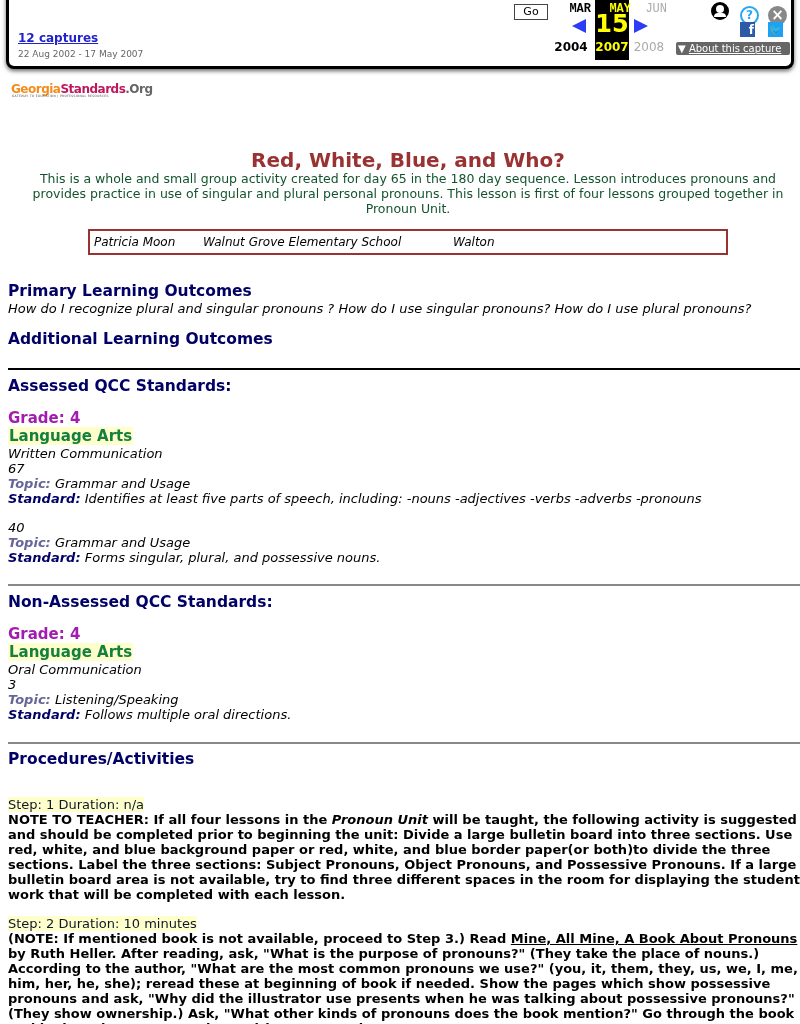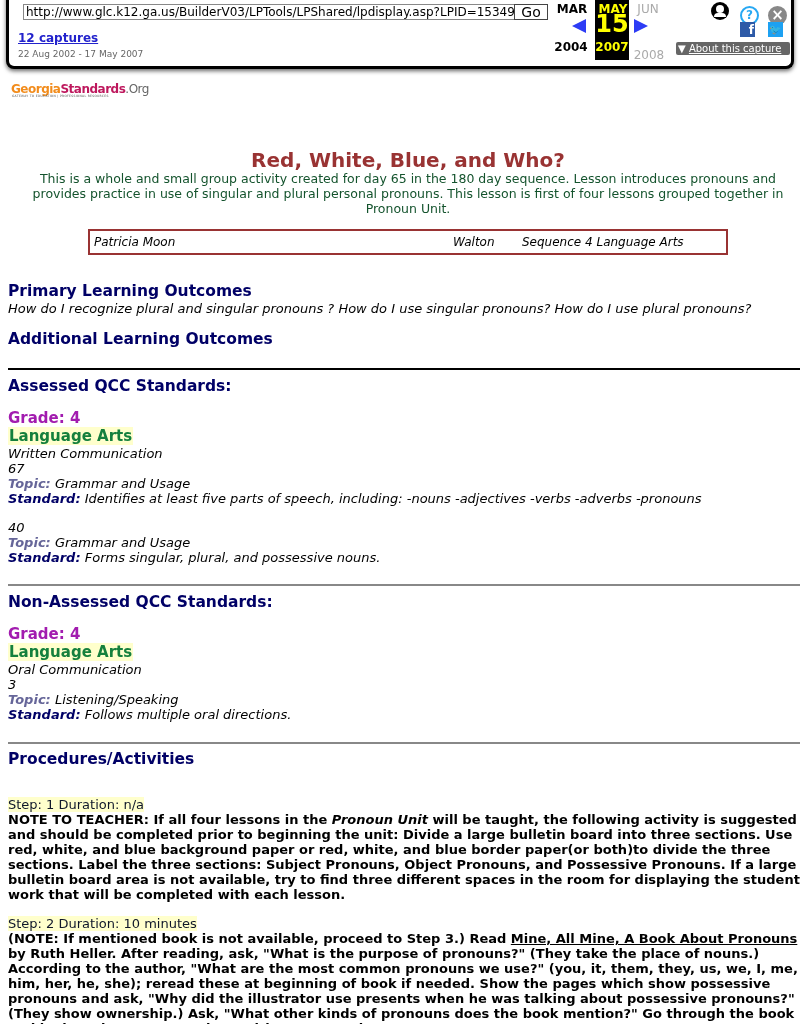--- a/index.html
+++ b/index.html
@@ -1,50 +1,50 @@
 <!DOCTYPE html>
 <html><head>
 <meta charset="utf-8">
 <style>
   html, body { margin:0; padding:0; }
   body { width:800px; height:1024px; overflow:hidden; background:#fff; font-family:"DejaVu Sans", sans-serif; position:relative; }
 
   
   .wb { position:absolute; left:6px; top:-6px; width:782px; height:72px; background:#fff; border:3px solid #000; border-top:none; border-radius:0 0 8px 8px; box-shadow:0 2px 4px rgba(0,0,0,0.6); }
   .wb-url { position:absolute; left:14px; top:10px; width:486px; height:14px; border:1px solid #888; font-size:12px; line-height:14px; padding:0 2px; overflow:hidden; white-space:nowrap; color:#000; font-family:"DejaVu Sans", sans-serif; }
-  .wb-go { position:absolute; left:505px; top:10px; width:32px; height:14px; border:1px solid #444; font-size:14px; line-height:14px; text-align:center; background:#fff; }
+  .wb-go { position:absolute; left:505px; top:10px; width:32px; height:14px; border:1px solid #444; font-size:11px; line-height:14px; text-align:center; background:#fff; }
   .wb-captures { position:absolute; left:9px; top:37px; font-size:12px; font-weight:bold; color:#2222cc; text-decoration:underline; }
   .wb-range { position:absolute; left:9px; top:55px; font-size:9px; color:#666; }
-  .wb-month { position:absolute; top:8px; font-size:12px; font-weight:bold; text-align:center; width:38px; }
+  .wb-month { position:absolute; top:8px; font-size:12px; font-weight:bold; text-align:right; width:38px;font-family:Liberation Mono, monospace; }
   .wb-mar { left:544px; color:#000; }
   .wb-may-col { position:absolute; left:586px; top:0; width:34px; height:66px; background:#000; }
   .wb-may { left:586px; width:36px; color:#ff0; }
   .wb-jun { left:620px; color:#aaa; font-weight:normal; }
   .wb-day { position:absolute; left:586px; top:16px; width:34px; font-size:24px; font-weight:bold; color:#ff0; text-align:center; }
   .wb-year { position:absolute; top:46px; font-size:12px; text-align:center; width:38px; font-weight:bold; }
   .wb-y06 { left:543px; color:#000; }
   .wb-y07 { left:584px; color:#ff0; }
-  .wb-y08 { left:621px; color:#aaa; font-weight:normal;margin-top:8px; }
+  .wb-y08 { left:621px; color:#aaa; font-weight:normal; }
   .wb-prev { position:absolute; left:563px; top:25px; width:0; height:0; border-top:7px solid transparent; border-bottom:7px solid transparent; border-right:14px solid #2d3cf5; }
   .wb-next { position:absolute; left:625px; top:25px; width:0; height:0; border-top:7px solid transparent; border-bottom:7px solid transparent; border-left:14px solid #2d3cf5; }
   .wb-about { position:absolute; left:667px; top:48px; width:112px; height:13px; background:#666; border-radius:2px; color:#fff; font-size:10px; line-height:13px; text-align:left; padding-left:2px; }
   .wb-about span.lbl { text-decoration:underline; }
   .wb-user { position:absolute; left:702px; top:8px; width:18px; height:18px; border-radius:50%; background:#000; }
   .wb-user:before { content:""; position:absolute; left:5px; top:3px; width:8px; height:8px; border-radius:50%; background:#fff; }
   .wb-user:after { content:""; position:absolute; left:3px; top:11px; width:12px; height:4px; border-radius:6px 6px 0 0; background:#fff; }
   .wb-help { position:absolute; left:731px; top:12px; width:15px; height:15px; border:2px solid #27a8f3; border-radius:50%; color:#27a8f3; font-size:12px; font-weight:bold; text-align:center; line-height:15px; }
   .wb-close { position:absolute; left:759px; top:12px; width:19px; height:19px; border-radius:50%; background:#888; color:#fff; font-size:15px; text-align:center; line-height:19px; font-weight:bold; }
   .wb-fb { position:absolute; left:731px; top:28px; width:15px; height:15px; background:#2d5aa7; color:#fff; font-size:12px; font-weight:bold; text-align:right; line-height:17px; padding-right:1px; box-sizing:border-box; }
   .wb-tw { position:absolute; left:759px; top:28px; width:15px; height:15px; background:#1da1f2; color:#fff; font-size:10px; text-align:center; line-height:15px; }
 
   
   .logo { position:absolute; left:11px; top:82px; font-size:12px; font-weight:bold; letter-spacing:-0.5px; }
   .logo .g { color:#f28c1c; }
   .logo .s { color:#be185d; }
-  .logo .o { color:#666; font-weight:normal; }
+  .logo .o { color:#666; font-weight:bold; }
   .logo-tag { position:absolute; left:12px; top:94px; font-size:3px; color:#555; letter-spacing:0.3px; }
 
   
   .title { position:absolute; left:0; top:148px; width:816px; text-align:center; font-size:20px; font-weight:bold; color:#993333; }
   .intro { position:absolute; left:20px; top:171px; width:776px; text-align:center; font-size:12.5px; line-height:15px; color:#14532d; }
   .info-box { position:absolute; left:88px; top:229px; width:636px; height:22px; border:2px solid #993333; font-size:12px; font-style:italic; line-height:22px; }
   .info-box span { position:absolute; top:0;font-style:italic; }
 
   .h2 { position:absolute; left:8px; font-size:15.5px; font-weight:bold; color:#000066; }
   .txt { position:absolute; left:8px; font-size:13px; color:#000; white-space:nowrap;font-style:italic; }
@@ -56,21 +56,20 @@
 
   .step { position:absolute; left:8px; font-size:13px; background:#ffffcc; color:#0f172a; }
   .para { position:absolute; left:8px; width:800px; font-size:13px; font-weight:bold; line-height:15px; color:#000; }
   .para i { font-style:italic; }
   .para u { text-decoration:underline; }
 </style>
 </head>
 <body>
 
 <div class="wb">
-  <div class="wb-url">http://www.glc.k12.ga.us/BuilderV03/LPTools/LPShared/lpdisplay.asp?LPID=15349</div>
   <div class="wb-go">Go</div>
   <div class="wb-captures">12 captures</div>
   <div class="wb-range">22 Aug 2002 - 17 May 2007</div>
 
   <div class="wb-may-col"></div>
   <div class="wb-month wb-mar">MAR</div>
   <div class="wb-month wb-may">MAY</div>
   <div class="wb-month wb-jun">JUN</div>
   <div class="wb-prev"></div>
   <div class="wb-day">15</div>
@@ -90,22 +89,22 @@
 <div class="logo">
   <span class="g">Georgia</span><span class="s">Standards</span><span class="o">.Org</span>
 </div>
 <div class="logo-tag">GATEWAY TO EDUCATION | PROFESSIONAL RESOURCES</div>
 
 <div class="title">Red, White, Blue, and Who?</div>
 <div class="intro">This is a whole and small group activity created for day 65 in the 180 day sequence. Lesson introduces pronouns and provides practice in use of singular and plural personal pronouns. This lesson is first of four lessons grouped together in Pronoun Unit.</div>
 
 <div class="info-box">
   <span style="left:4px">Patricia Moon</span>
+  <span style="left:113px">Walnut Grove Elementary School</span>
   <span style="left:363px">Walton</span>
-  <span style="left:432px">Sequence 4 Language Arts</span>
 </div>
 
 <div class="h2" style="top:282px">Primary Learning Outcomes</div>
 <div class="txt" style="top:301px">How do I recognize plural and singular pronouns ? How do I use singular pronouns? How do I use plural pronouns?</div>
 <div class="h2" style="top:330px">Additional Learning Outcomes</div>
 
 <div class="hr" style="top:368px;height:2px;background:#000"></div>
 
 <div class="h2" style="top:377px">Assessed QCC Standards:</div>
 <div class="grade" style="top:409px">Grade: 4</div>

